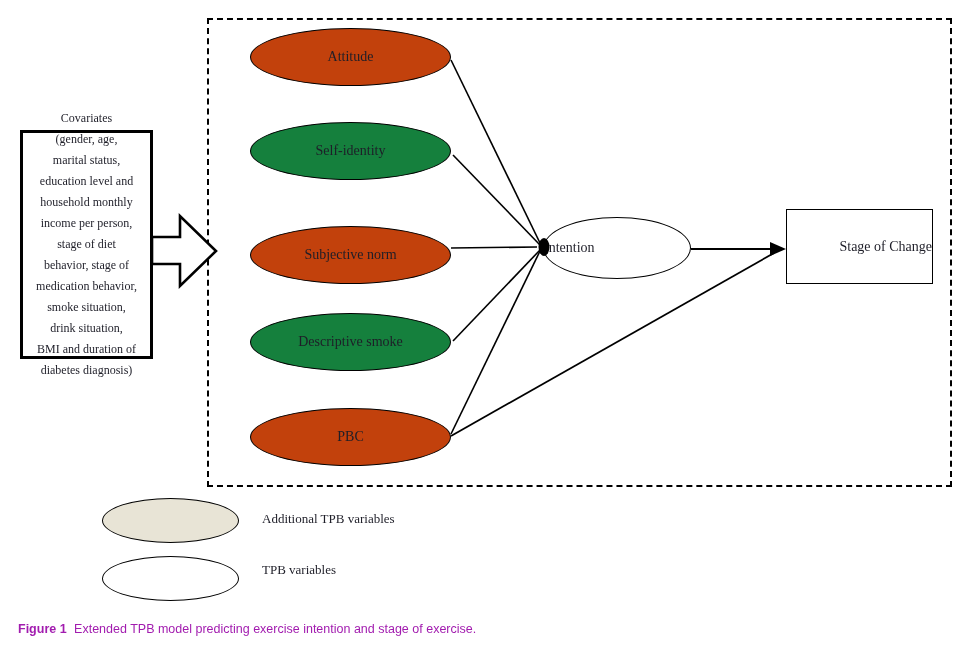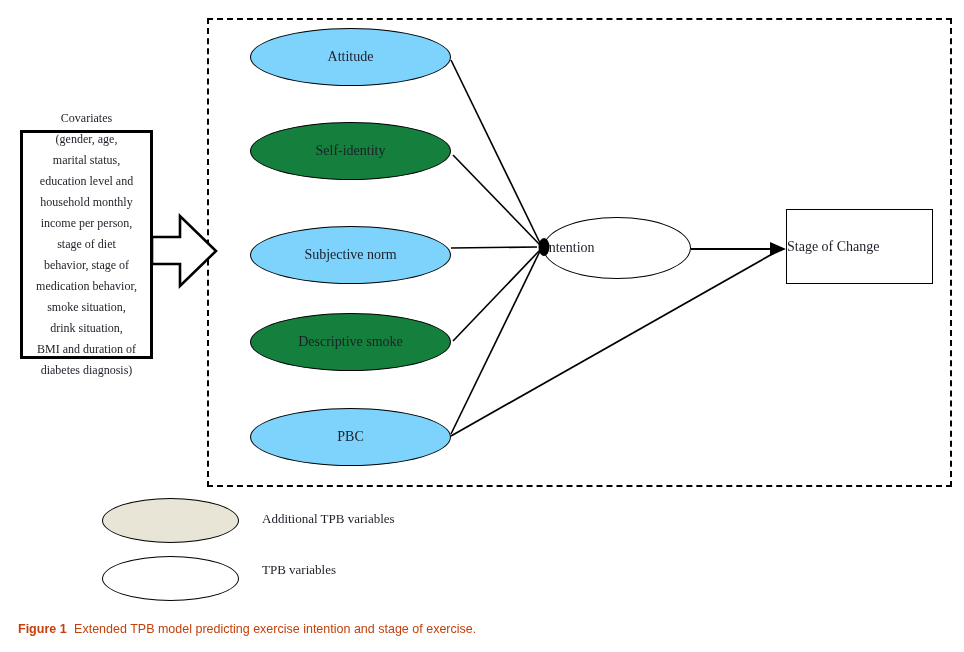--- a/index.html
+++ b/index.html
@@ -52,21 +52,21 @@
     box-sizing: border-box;
     background: transparent;
   }
   .node-ellipse {
     position: absolute;
     left: 250px;
     width: 201px;
     height: 58px;
     border: 1.6px solid #000000;
     border-radius: 50%;
-    background: #7dd3fc;
+    background: #c2410c;
     display: flex;
     align-items: center;
     justify-content: center;
     font-size: 14px;
     box-sizing: border-box;
   }
   .node-ellipse.shaded {
     background: #15803d;
   }
   .ellipse-attitude      { top: 28px;  }
@@ -92,21 +92,21 @@
   .outcome-box {
     position: absolute;
     left: 786px;
     top: 209px;
     width: 147px;
     height: 75px;
     border: 1.7px solid #000000;
     background: #ffffff;
     display: flex;
     align-items: center;
-    justify-content: flex-start;
+    justify-content: flex-end;
     font-size: 14px;
     box-sizing: border-box;
   }
   .legend-ellipse {
     position: absolute;
     left: 102px;
     width: 137px;
     height: 45px;
     border: 1.6px solid #000000;
     border-radius: 50%;
@@ -123,21 +123,21 @@
     white-space: nowrap;
   }
   .legend-label-additional { top: 511px; }
   .legend-label-tpb        { top: 562px; }
   .figure-caption {
     position: absolute;
     left: 18px;
     top: 622px;
     font-family: "Liberation Sans", "DejaVu Sans", sans-serif;
     font-size: 12.5px;
-    color: #c2410c;
+    color: #a21caf;
     white-space: nowrap;
   }
   .figure-caption .cap-label {
     font-weight: bold;
     margin-right: 4px;
   }
 </style>
 </head>
 <body>
 

